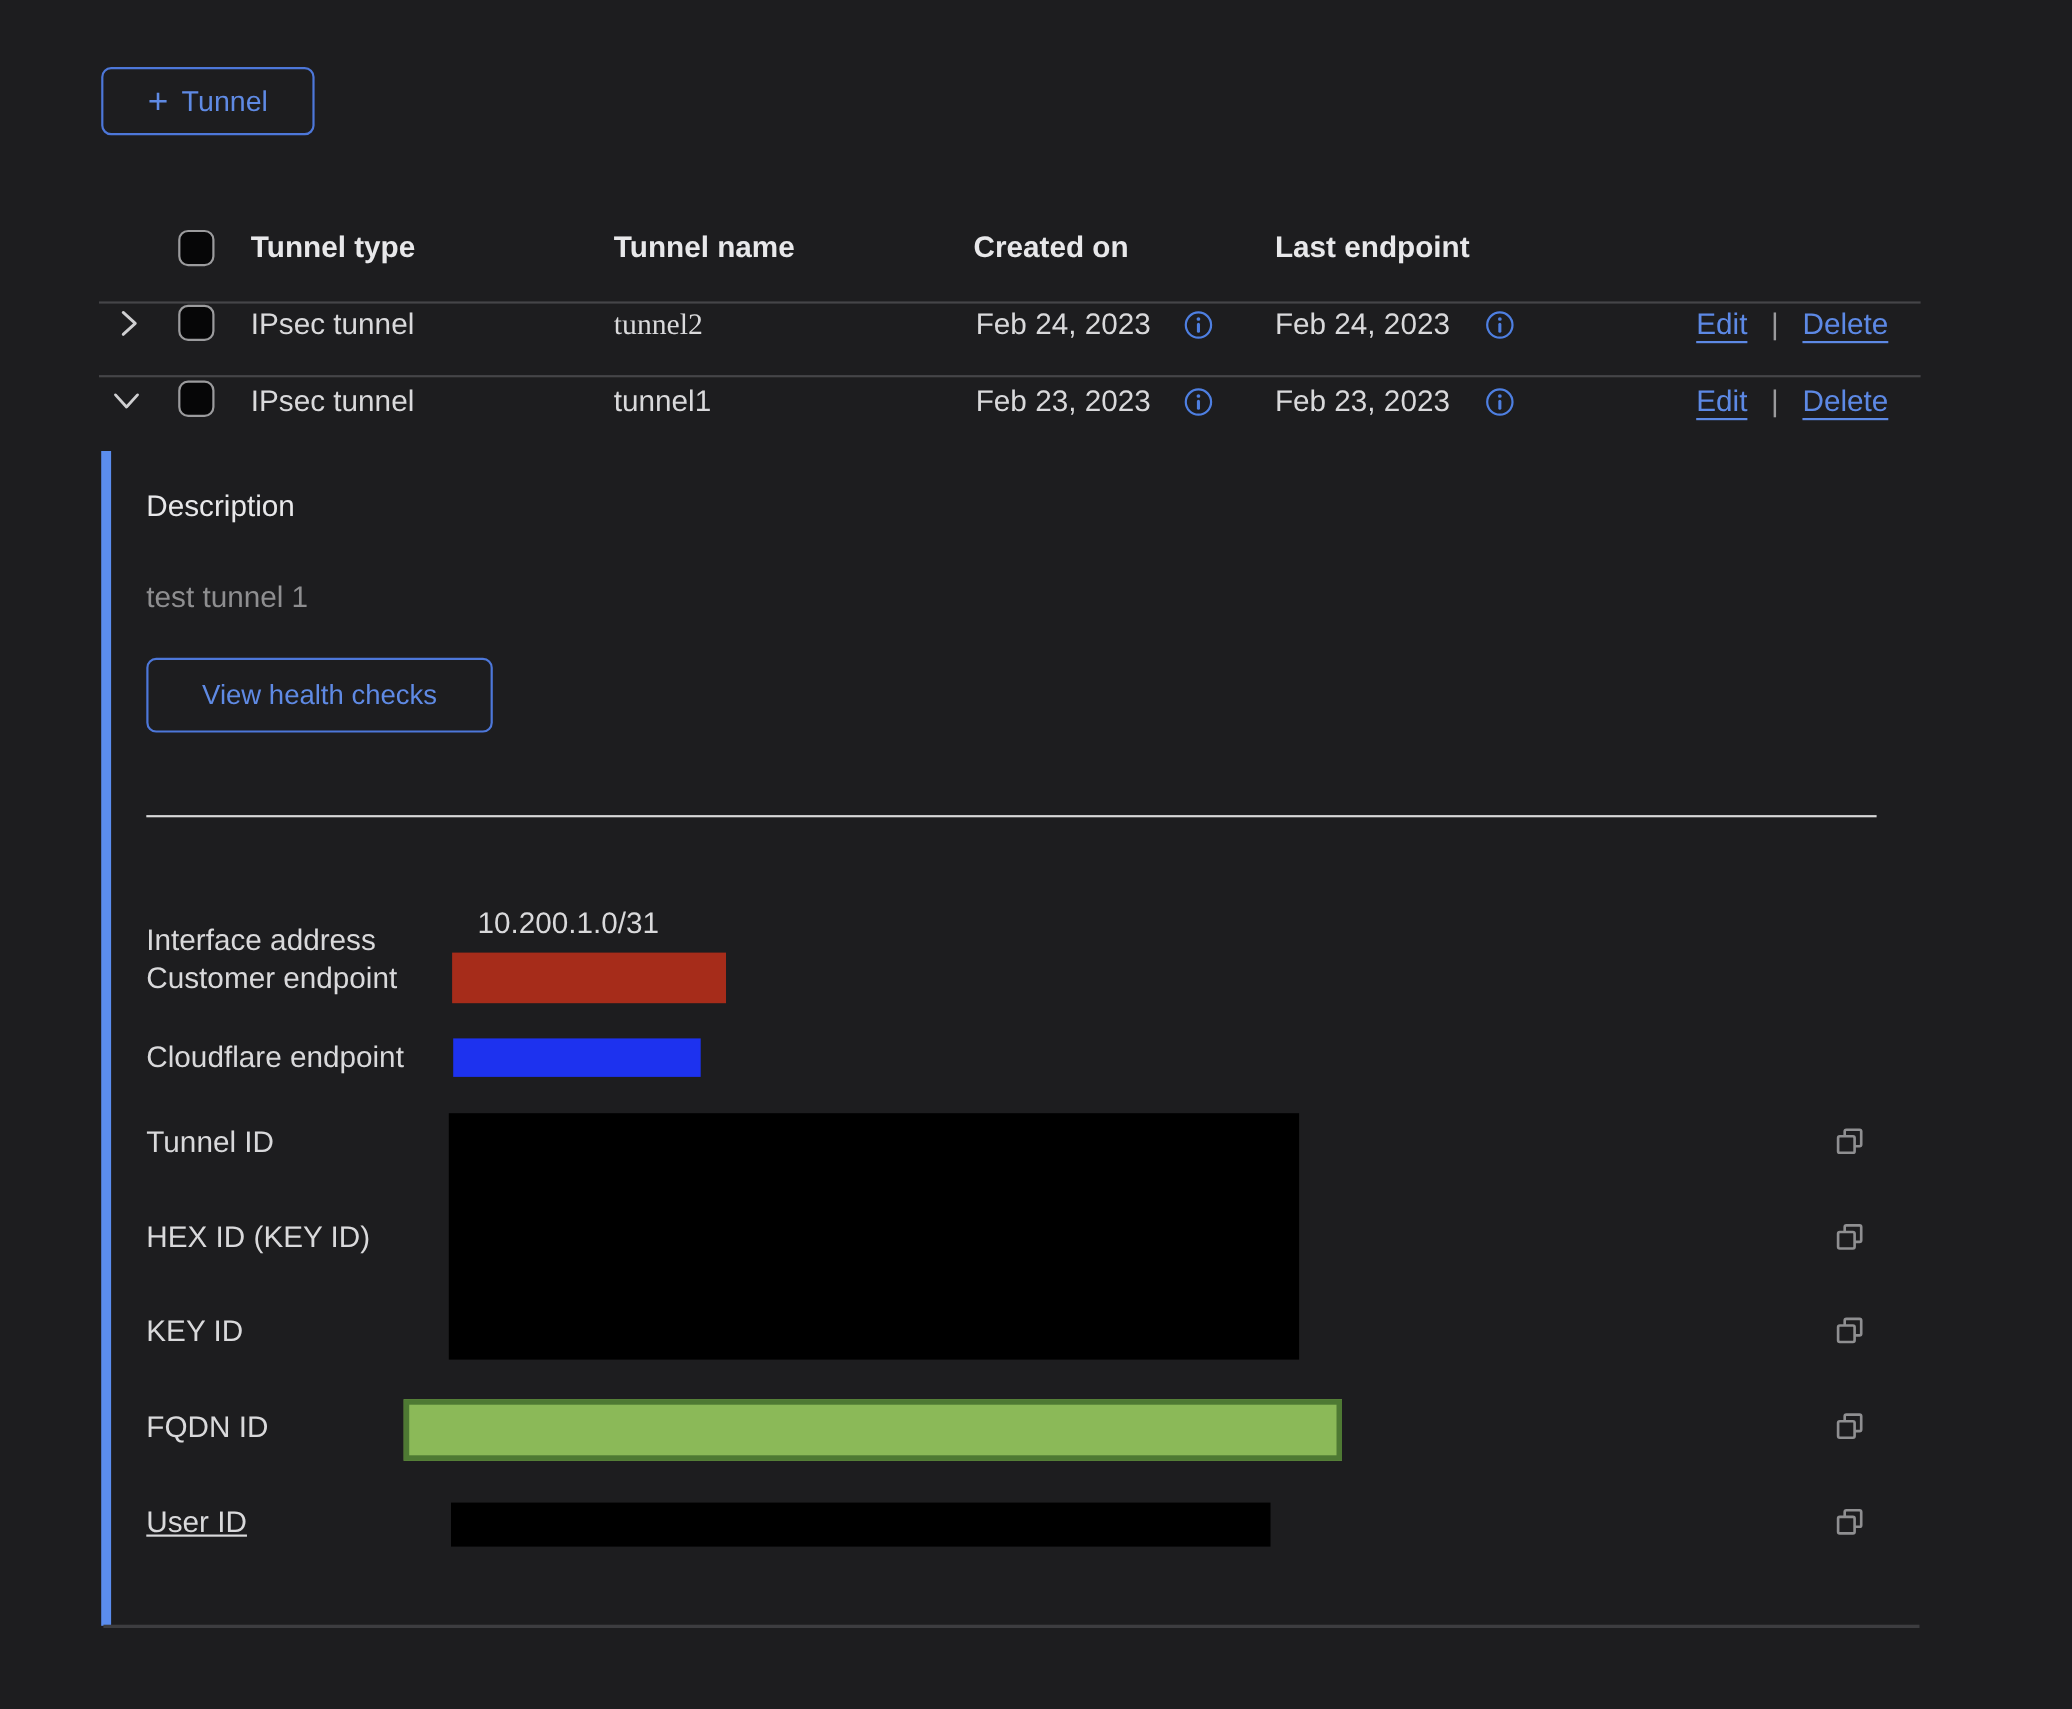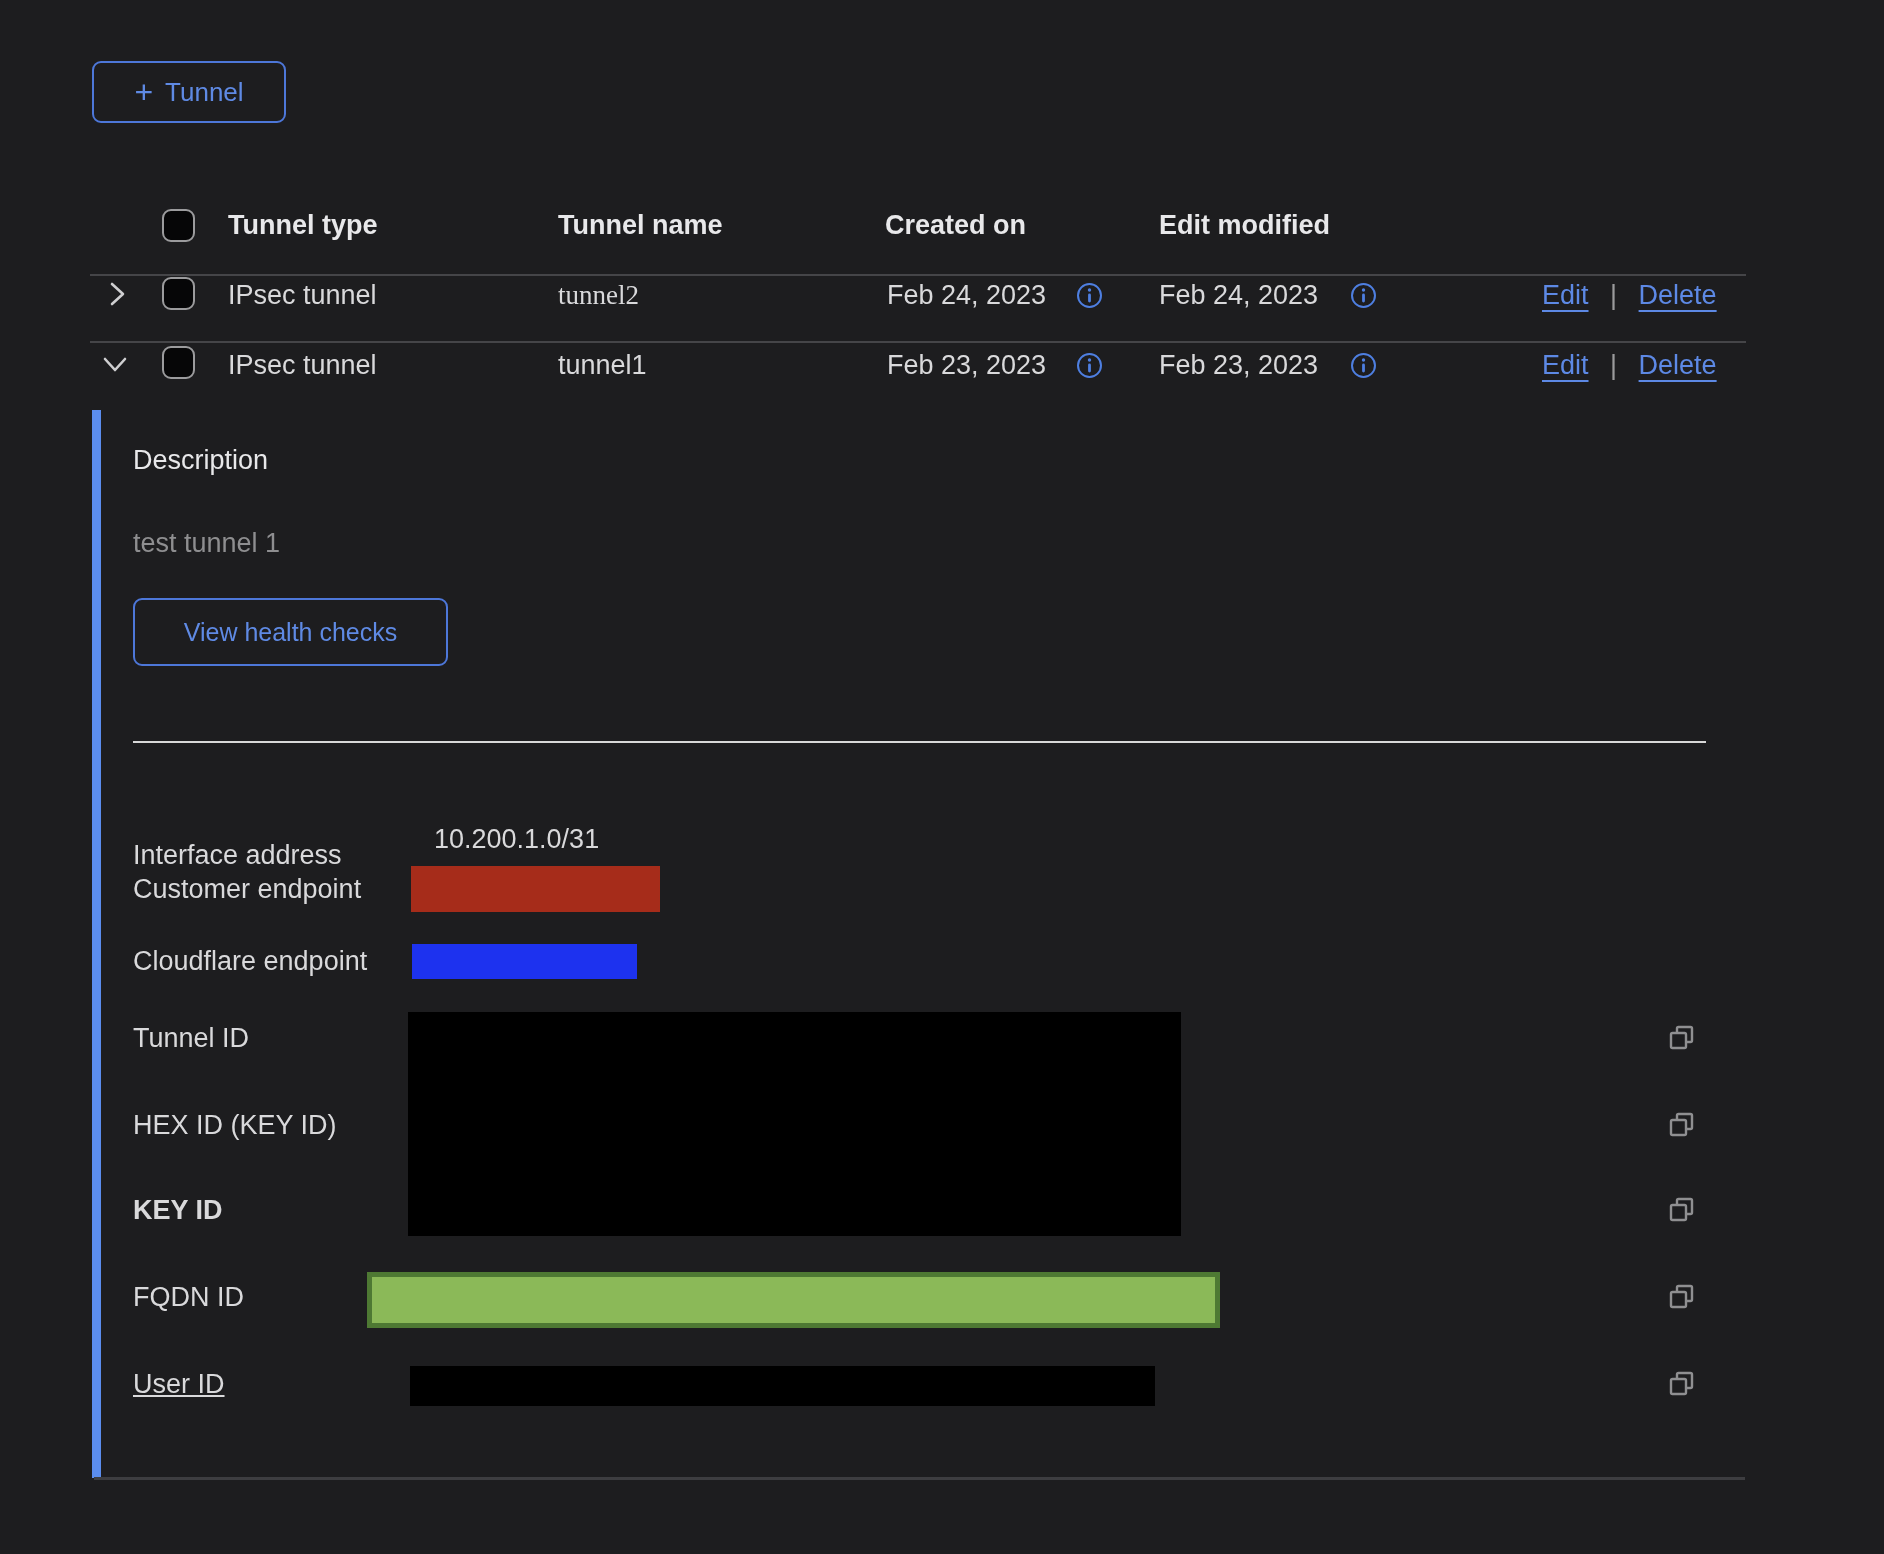--- a/index.html
+++ b/index.html
@@ -61,21 +61,21 @@
 
 <button class="btn-outline abs" id="create-btn">
   <span class="plus">+</span>
   <span>Tunnel</span>
 </button>
 
 <div class="checkbox" style="left:162px; top:209px;"></div>
 <div class="abs txt hdr" style="left:228px; top:210px;">Tunnel type</div>
 <div class="abs txt hdr" style="left:558px; top:210px;">Tunnel name</div>
 <div class="abs txt hdr" style="left:885px; top:210px;">Created on</div>
-<div class="abs txt hdr" style="left:1159px; top:210px;">Edit modified</div>
+<div class="abs txt hdr" style="left:1159px; top:210px;">Last endpoint</div>
 <div class="divider" style="left:90px; top:274px; width:1656px;"></div>
 
 <div>
   <div class="chev" style="left:104px; top:279px;">
     <svg width="26" height="30" viewBox="0 0 26 30">
         <polyline points="8,5 19,15 8,25" fill="none" stroke="#cfcfd1" stroke-width="2.6" stroke-linecap="round" stroke-linejoin="round"></polyline>
       </svg>
   </div>
   <div class="checkbox" style="left:162px; top:277px;"></div>
   <div class="abs txt" style="left:228px; top:280px;">IPsec tunnel</div>
@@ -151,21 +151,21 @@
 <div class="abs txt" style="left:434px; top:824px;">10.200.1.0/31</div>
 
 <div class="abs txt" style="left:133px; top:874px;">Customer endpoint</div>
 <div class="redact" id="redact-customer" style="background-color: rgb(166, 44, 26);"></div>
 
 <div class="abs txt" style="left:133px; top:946px;">Cloudflare endpoint</div>
 <div class="redact" id="redact-cloudflare" style="background-color: rgb(29, 50, 239);"></div>
 
 <div class="abs txt" style="left:133px; top:1023px;">Tunnel ID</div>
 <div class="abs txt" style="left:133px; top:1110px;">HEX ID (KEY ID)</div>
-<div class="abs txt" style="left:133px; top:1195px;font-weight:bold;">KEY ID</div>
+<div class="abs txt" style="left:133px; top:1195px;">KEY ID</div>
 <div class="redact" id="redact-tunnel-block" style="background-color: rgb(0, 0, 0);"></div>
 
 <div class="abs txt" style="left:133px; top:1282px;">FQDN ID</div>
 <div class="redact" id="redact-fqdn" style="background-color: rgb(139, 185, 88); border-color: rgb(78, 121, 51);"></div>
 
 <div class="abs txt" style="left:133px; top:1369px;text-decoration:underline;">User ID</div>
 <div class="redact" id="redact-user" style="background-color: rgb(0, 0, 0);"></div>
 
 <div class="copy-icon" style="top:1024px;">
   <svg width="28" height="28" viewBox="0 0 28 28">

